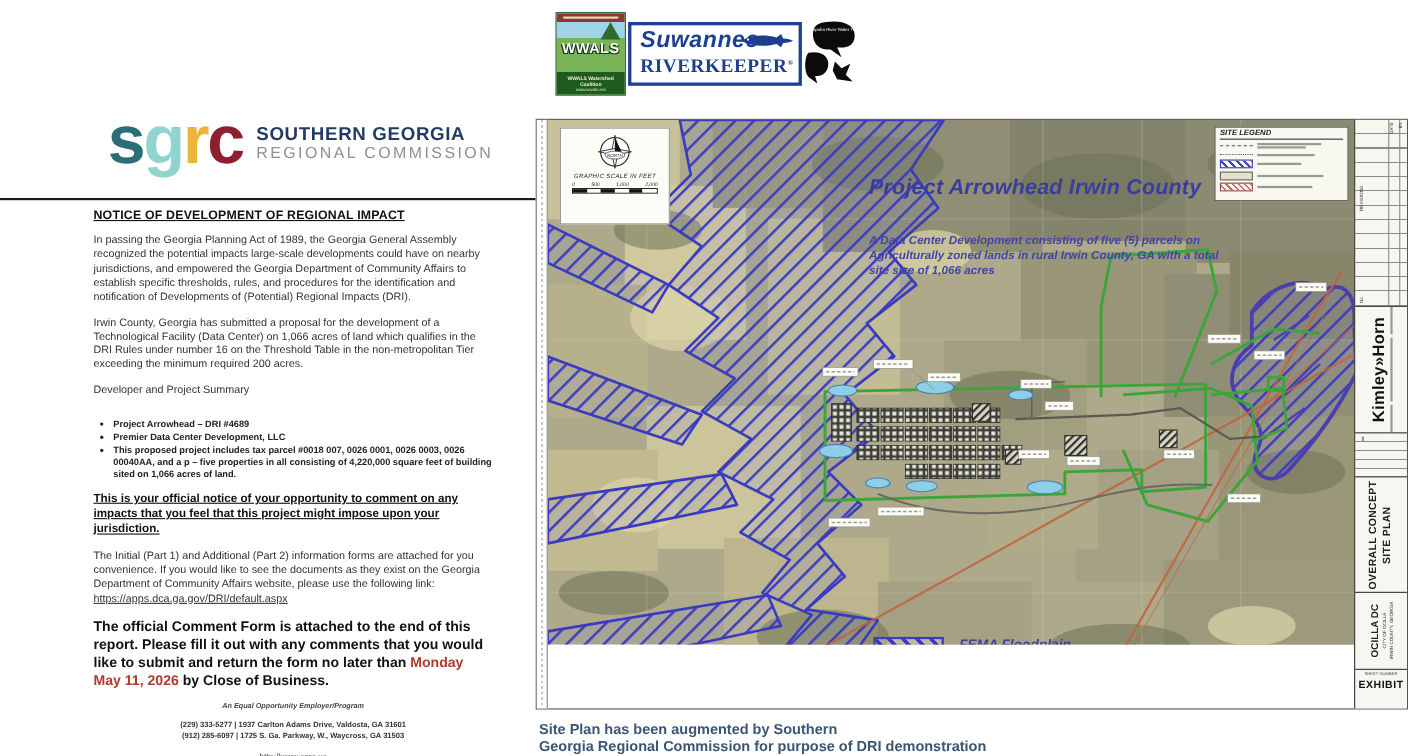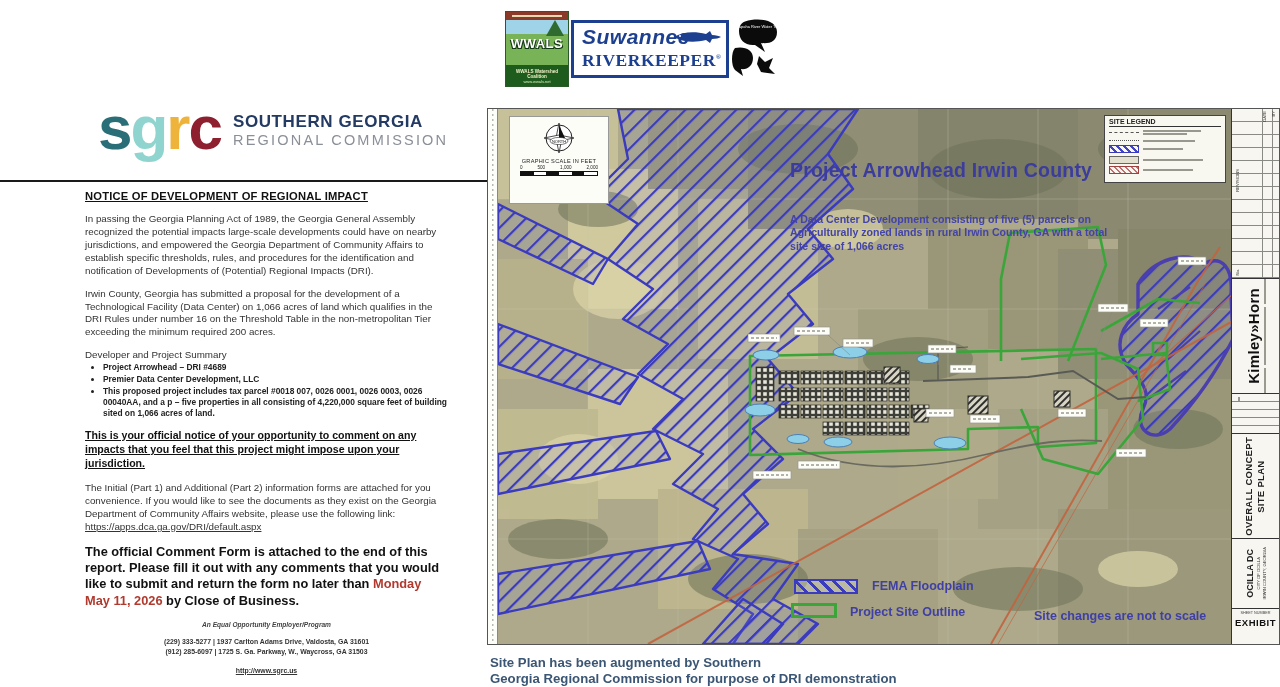--- a/index.html
+++ b/index.html
@@ -37,37 +37,37 @@
   .sgrc .word .r { color:#eeb33b; } .sgrc .word .c { color:#8e1f2f; }
   .sgrc .names { margin-left:12px; padding-top:4px; }
   .sgrc .n1 { color:#233a63; font-weight:bold; font-size:17px; letter-spacing:.6px; }
   .sgrc .n2 { color:#8a8f98; font-size:14.5px; letter-spacing:2.2px; }
   .rule { position:absolute; left:0; top:180px; width:487px; height:2px; background:#1a1a1a; }
 
   
   .doc { position:absolute; left:85px; top:190px; width:363px; color:#2b2b2b; }
   .doc h2 { font-size:11.2px; color:#111; text-decoration:underline; margin-bottom:11px; letter-spacing:.2px; }
   .doc p.body { font-size:9.8px; line-height:1.32; margin-bottom:10px; color:#333; }
-  .doc .summary-h { font-size:9.8px; color:#333; margin-bottom:2px; }
+  .doc .summary-h { font-size:9.8px; color:#333; margin-bottom:20px; }
   .doc ul { margin:0 0 10px 18px; }
   .doc li { font-size:8.4px; font-weight:bold; line-height:1.3; color:#222; margin-bottom:1px; }
   .doc .notice { font-size:10.6px; font-weight:bold; text-decoration:underline; line-height:1.32; margin-bottom:11px; color:#111; }
   .doc a.link { color:#333; }
   .doc .bigbold { font-size:12.8px; font-weight:bold; line-height:1.28; color:#111; margin-bottom:12px; }
   .doc .red { color:#b03a2e; }
   .doc .eoe { text-align:center; font-size:6.6px; font-style:italic; font-weight:bold; color:#444; margin-bottom:9px; }
   .doc .contact { text-align:center; font-size:6.9px; font-weight:bold; color:#333; line-height:1.5; }
   .doc .url { text-align:center; font-size:6.9px; font-weight:bold; color:#333; text-decoration:underline; margin-top:9px; }
 
   
   .map { position:absolute; left:487px; top:108px; width:793px; height:537px; border:1px solid #555; background:#fff; }
   .map-margin { position:absolute; left:0; top:0; width:10px; height:535px; background:#fdfdfa; border-right:1px solid #888;
     background-image:repeating-linear-gradient(to bottom, #b9b9b2 0 2px, transparent 2px 5px);
     background-size:1.5px 100%; background-position:4px 0; background-repeat:no-repeat; }
-  .map-main { position:absolute; left:10px; top:0; width:735px; height:535px; overflow:hidden; }
+  .map-main { position:absolute; left:10px; top:0; width:735px; height:477px; overflow:hidden;font-style:italic; }
   .map-main svg.base { position:absolute; left:0; top:0; }
   .m-title { position:absolute; left:292px; top:50px; font-size:19.5px; font-weight:bold; color:#3c3c9e; letter-spacing:.2px; }
   .m-sub { position:absolute; left:292px; top:104px; width:330px; font-size:10.6px; font-weight:bold; color:#4343a8; line-height:1.27; }
   .m-leg-fema-sw { position:absolute; left:296px; top:470px; width:64px; height:15px; border:2px solid #3b3bbf;
     background:repeating-linear-gradient(45deg, rgba(255,255,255,.25) 0 6px, #3b3bbf 6px 9px); }
   .m-leg-fema-tx { position:absolute; left:374px; top:470px; font-size:12.5px; font-weight:bold; color:#3f3fa5; }
   .m-leg-site-sw { position:absolute; left:293px; top:494px; width:46px; height:15px; border:3px solid #3aa63a; }
   .m-leg-site-tx { position:absolute; left:352px; top:496px; font-size:12.5px; font-weight:bold; color:#3f3fa5; }
   .m-note { position:absolute; left:536px; top:500px; font-size:12.5px; font-weight:bold; color:#3f3fa5; }
 

